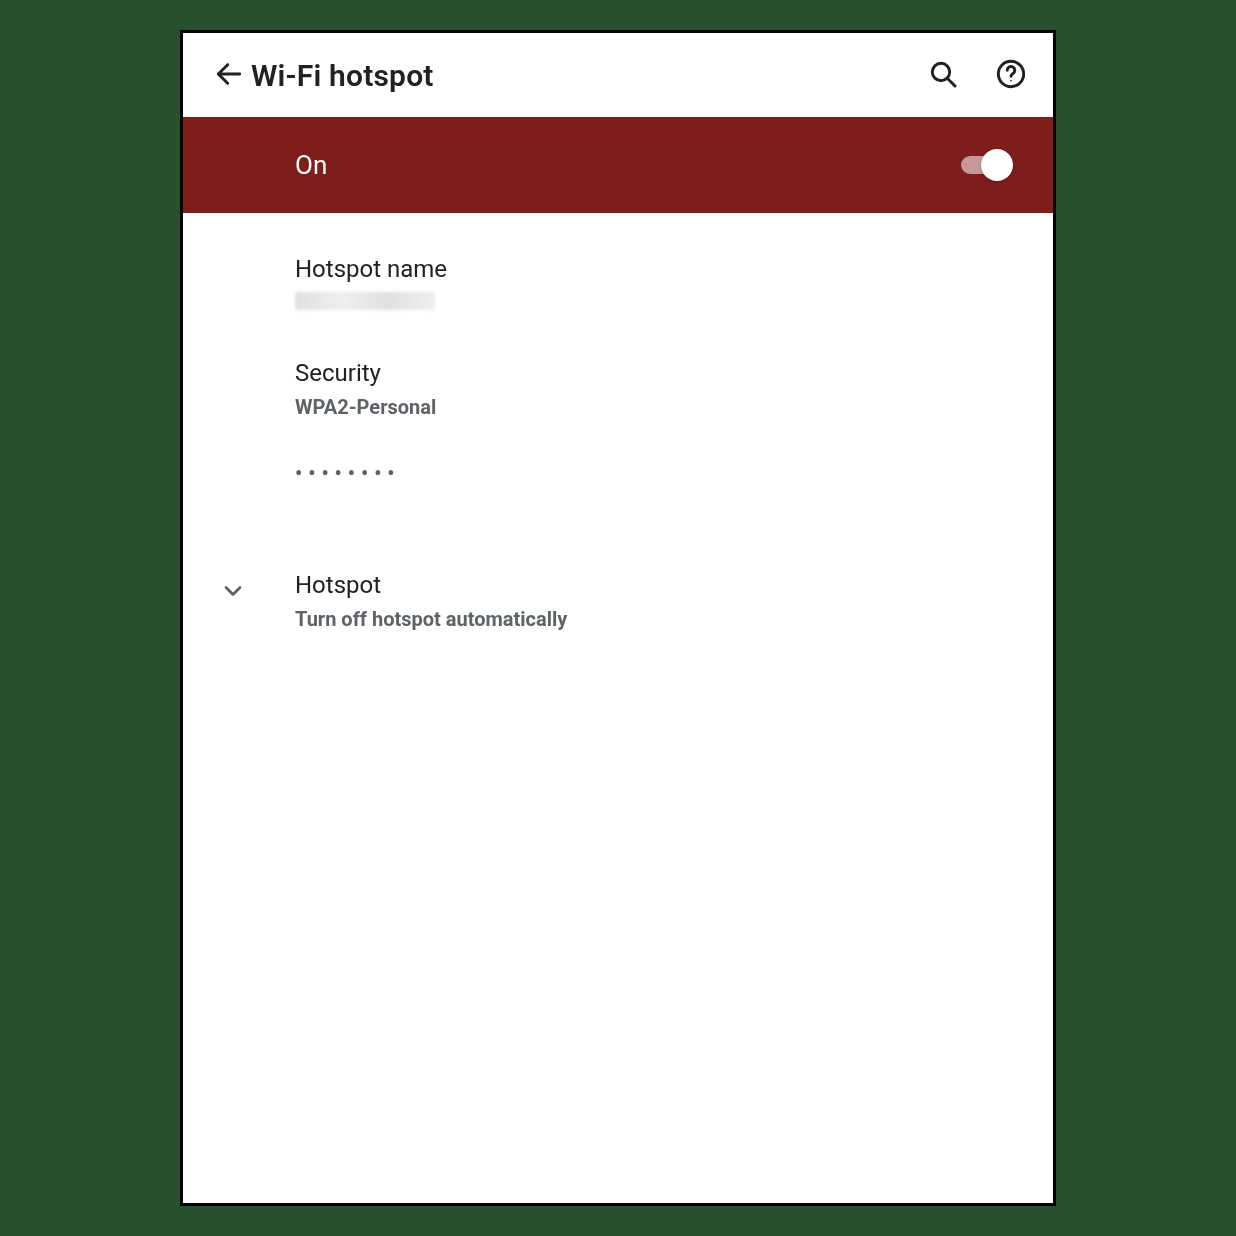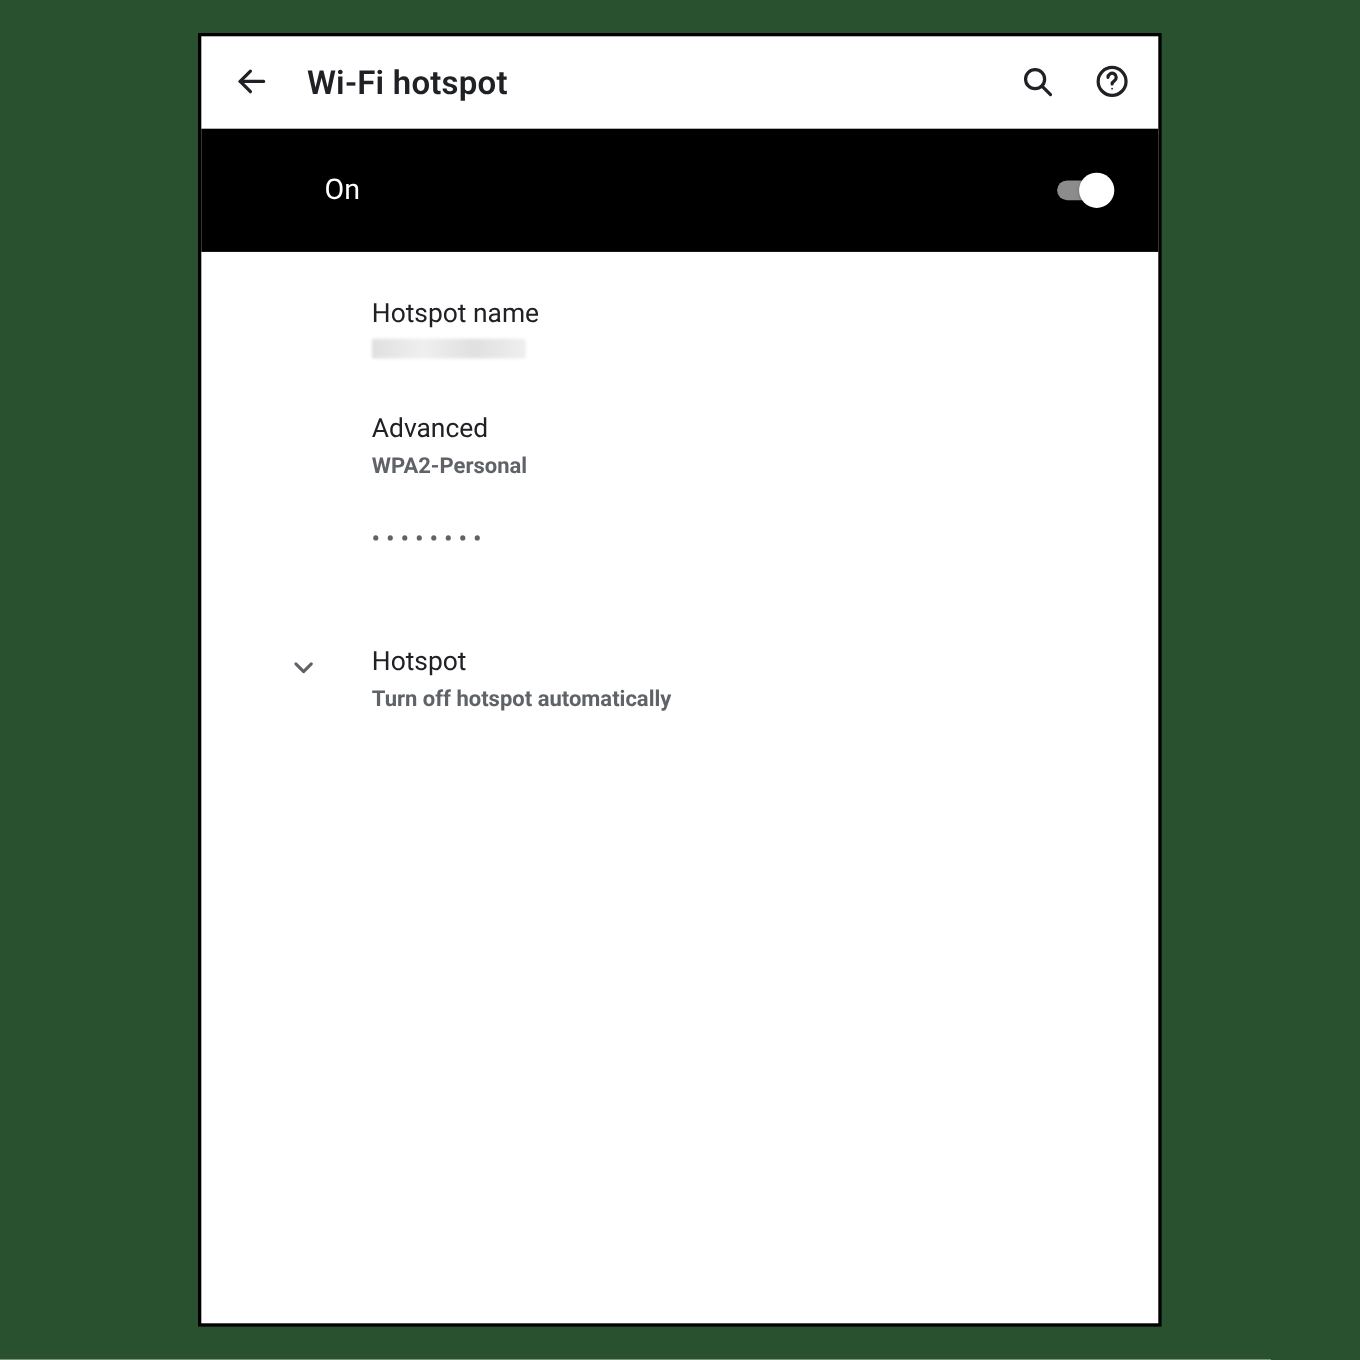--- a/index.html
+++ b/index.html
@@ -23,21 +23,20 @@
       height: 100%;
       background: #fff;
       display: flex;
       flex-direction: column;
     }
     .appbar {
       height: 84px;
       display: flex;
       align-items: center;
       padding: 0 20px 0 24px;
-      gap: 28px;
     }
     .appbar .title {
       flex: 1;
       font-size: 30px;
       font-weight: 600;
       color: #202124;
       letter-spacing: 0.2px;
     }
     .icon-btn {
       width: 44px;
@@ -47,23 +46,23 @@
       justify-content: center;
       border: none;
       background: transparent;
       cursor: pointer;
       color: #202124;
     }
     .icon-btn svg { width: 32px; height: 32px; }
     .appbar .right { display: flex; gap: 24px; }
 
     .toggle-bar {
-      background: #000000;
+      background: #7f1d1d;
       color: #fff;
-      height: 112px;
+      height: 96px;
       display: flex;
       align-items: center;
       padding-left: 112px;
       padding-right: 40px;
     }
     .toggle-bar .label {
       flex: 1;
       font-size: 26px;
       font-weight: 400;
     }
@@ -83,21 +82,21 @@
     }
     .switch .thumb {
       position: absolute;
       right: 0; top: 0;
       width: 32px; height: 32px;
       background: #fff;
       border-radius: 50%;
       box-shadow: 0 1px 3px rgba(0,0,0,0.25);
     }
 
-    .list { padding-top: 20px; padding-left: 43px; }
+    .list { padding-top: 20px; }
     .row {
       padding: 22px 28px 22px 112px;
       display: flex;
       flex-direction: column;
       gap: 8px;
       position: relative;
       cursor: pointer;
     }
     .row .primary {
       font-size: 24px;
@@ -177,21 +176,21 @@
     </div>
 
     <div class="list">
 
       <div class="row">
         <span class="primary">Hotspot name</span>
         <span class="secondary"><span class="blurred"></span></span>
       </div>
 
       <div class="row">
-        <span class="primary">Advanced</span>
+        <span class="primary">Security</span>
         <span class="secondary">WPA2-Personal</span>
       </div>
 
       <div class="row">
         <span class="secondary dots">••••••••</span>
       </div>
 
       <div class="row">
       </div>
 

